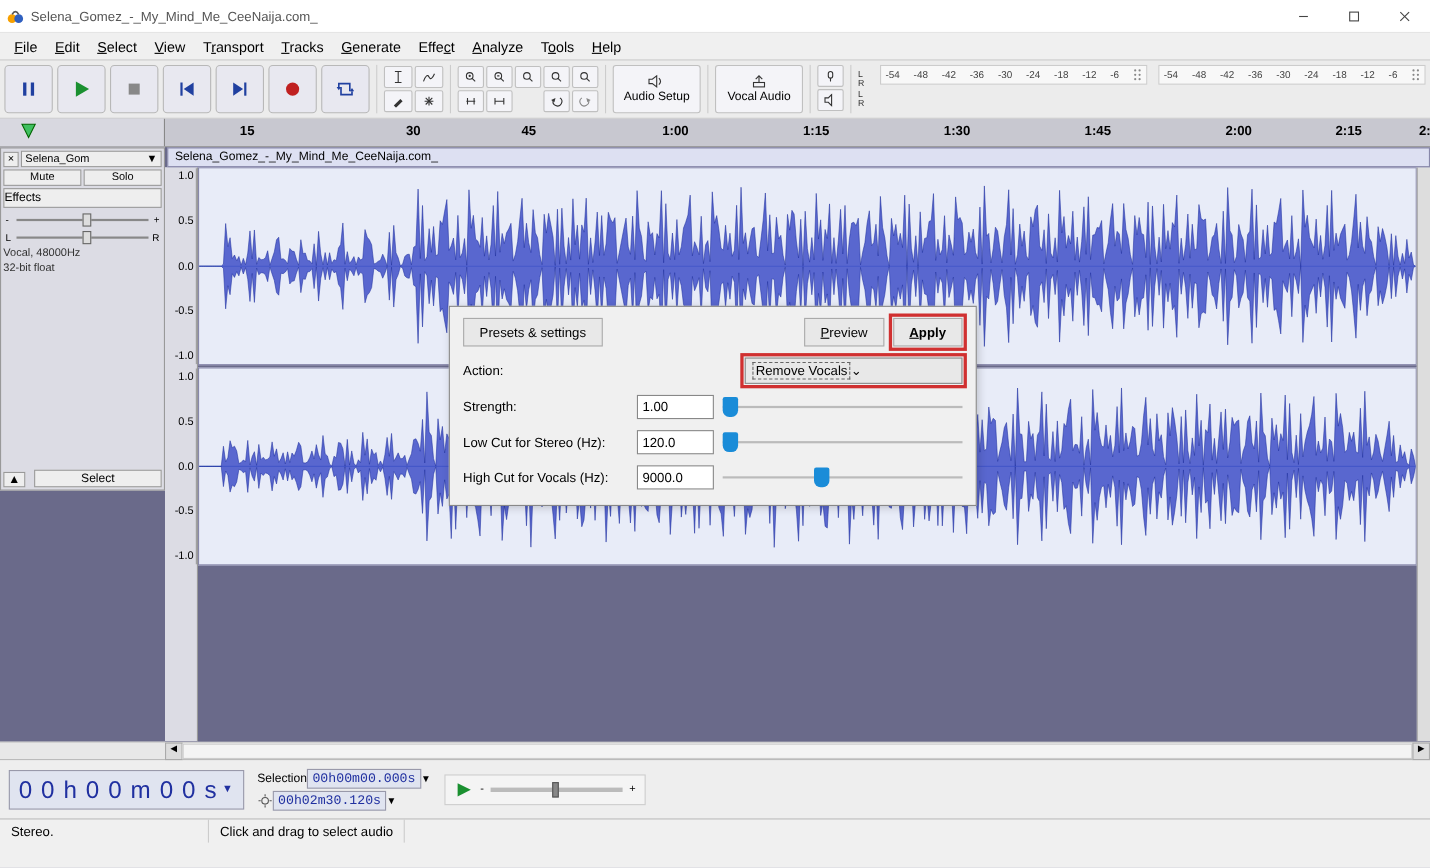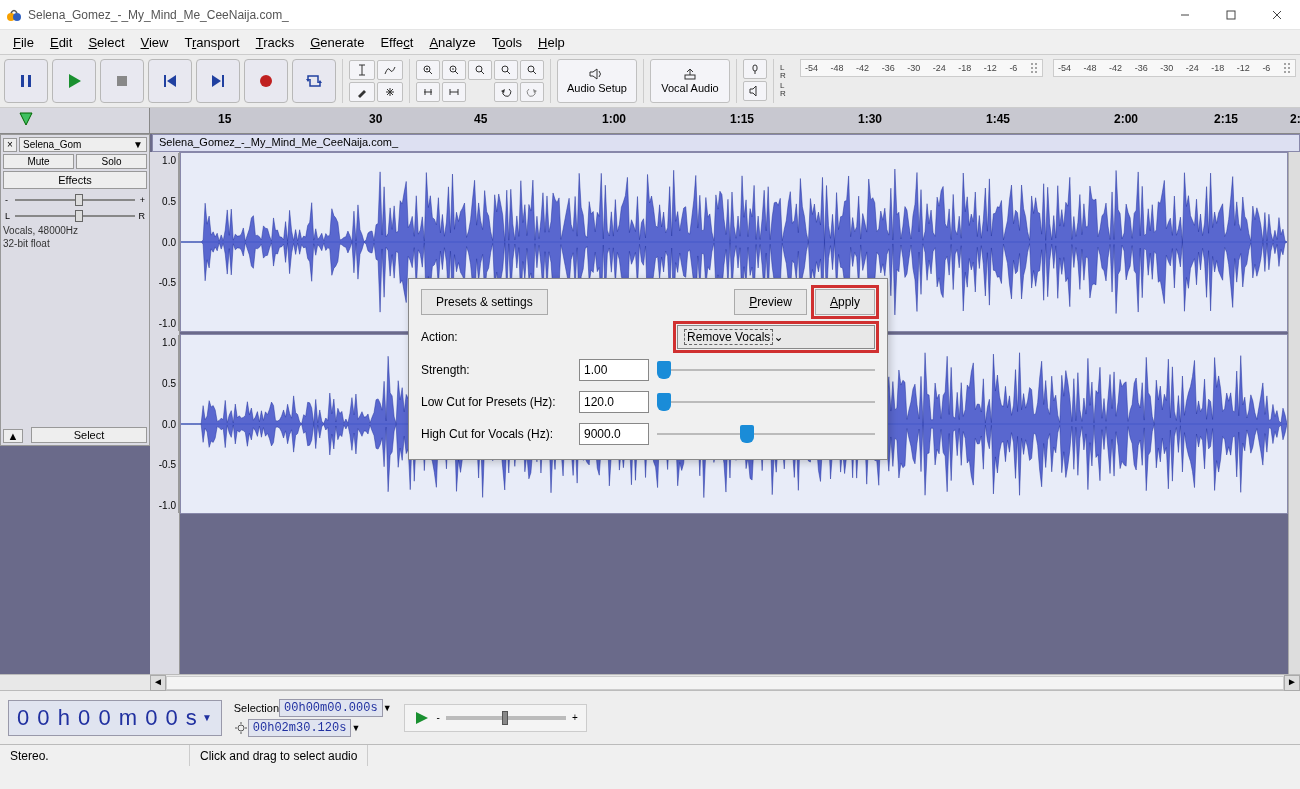--- a/index.html
+++ b/index.html
@@ -41,21 +41,21 @@
 .tl-right .tick { position: absolute; top: 4px; font-size: 12px; font-weight: 600; color: #000; }
 
 
 .trackarea { height: 540px; display: flex; background: #6a6a8a; position: relative; }
 .trackpanel { width: 150px; }
 .trackhead { background: #dcdce4; border: 1px solid #999; padding: 2px; font-size: 11px; }
 .trackhead .row { display: flex; align-items: center; gap: 2px; margin-bottom: 2px; }
 .trackhead .close { width: 14px; height: 14px; border: 1px solid #999; background: #eee; text-align: center; line-height: 12px; font-size: 10px; }
 .trackhead .namebox { flex: 1; border: 1px solid #999; background: #eee; padding: 1px 3px; font-size: 10px; display: flex; justify-content: space-between; }
 .trackhead .halfbtn { flex: 1; border: 1px solid #999; background: #eee; text-align: center; font-size: 10px; padding: 1px 0; }
-.trackhead .fxbtn { width: 100%; border: 1px solid #999; background: #eee; text-align: center; font-size: 11px; padding: 2px 0; margin-bottom: 4px; }
+.trackhead .fxbtn { width: 100%; border: 1px solid #999; background: #eee; font-size: 11px; padding: 2px 0; margin-bottom: 4px; }
 .trackhead .slider { height: 14px; position: relative; margin: 2px 0; display: flex; align-items: center; justify-content: space-between; font-size: 9px; padding: 0 2px; }
 .trackhead .slider .track { position: absolute; left: 12px; right: 12px; height: 2px; background: #888; top: 6px; }
 .trackhead .slider .thumb { position: absolute; width: 8px; height: 12px; background: #ddd; border: 1px solid #666; top: 1px; }
 .trackhead .info { font-size: 10px; color: #333; margin-top: 2px; }
 .trackhead .collapse { width: 20px; height: 14px; border: 1px solid #999; background: #eee; text-align: center; line-height: 12px; margin-top: 20px; display: inline-block; }
 .trackhead .select { flex: 1; border: 1px solid #999; background: #eee; text-align: center; font-size: 11px; padding: 1px; margin-top: 20px; display: inline-block; margin-left: 4px; width: 80px; }
 .trackhead .botrow { display: flex; align-items: flex-end; gap: 4px; margin-top: 158px; }
 
 .wavewrap { flex: 1; position: relative; background: #6a6a8a; overflow: hidden; }
 .wavelabel { position: absolute; top: 0; left: 2px; right: 0; height: 18px; background: #dde0f2; border: 1px solid #88a; font-size: 11px; padding: 1px 6px; z-index: 4; }
@@ -68,21 +68,21 @@
 
 
 .dialog { position: absolute; left: 408px; top: 278px; width: 480px; background: #f0f0f0; border: 1px solid #888; box-shadow: 2px 2px 8px rgba(0,0,0,0.2); z-index: 100; }
 .dialog .dtitle { height: 30px; background: #fff; display: flex; align-items: center; padding: 0 8px; font-size: 12px; }
 .dialog .dtitle .t { flex: 1; }
 .dialog .dtitle .dbtn { width: 30px; height: 30px; display: flex; align-items: center; justify-content: center; color: #444; }
 .dialog .dbody { padding: 10px 12px; }
 .dialog .drow { display: flex; align-items: center; margin-bottom: 10px; gap: 8px; }
 .dialog .drow .lab { width: 150px; font-size: 12px; }
 .dialog button.std { height: 26px; padding: 0 14px; background: #e8e8e8; border: 1px solid #aaa; font-size: 12px; }
-.dialog .applybtn { outline: 3px solid #d03030; outline-offset: 1px; }
+.dialog .applybtn { outline: 3px solid #d03030; outline-offset: 1px; font-weight: bold; }
 .dialog .actionsel { flex: 1; height: 24px; border: 1px solid #888; background: #e8e8e8; display: flex; align-items: center; padding: 0 6px; justify-content: flex-start; outline: 3px solid #d03030; outline-offset: 1px; font-size: 12px; }
 .dialog .actionsel .seltxt { border: 1px dashed #666; padding: 0 2px; }
 .dialog input.num { width: 70px; height: 22px; border: 1px solid #888; padding: 0 4px; font-size: 12px; }
 .dialog .slid { flex: 1; height: 20px; position: relative; }
 .dialog .slid .tr { position: absolute; left: 0; right: 0; top: 9px; height: 2px; background: #bbb; }
 .dialog .slid .th { position: absolute; width: 14px; height: 18px; background: #1a8cd8; border-radius: 2px 2px 6px 6px; top: 1px; }
 
 
 .hscroll { height: 16px; background: #e8e8e8; display: flex; align-items: center; border-top: 1px solid #bbb; }
 .hscroll .arrow { width: 16px; height: 16px; background: #ddd; border: 1px solid #aaa; text-align: center; line-height: 12px; font-size: 10px; }
@@ -406,21 +406,21 @@
           <div class="track"></div>
           <div class="thumb" style="left:50%"></div>
           <span>+</span>
         </div>
       <div class="slider">
           <span>L</span>
           <div class="track"></div>
           <div class="thumb" style="left:50%"></div>
           <span>R</span>
         </div>
-      <div class="info">Vocals, 48000Hz</div>
+      <div class="info">Vocal, 48000Hz</div>
       <div class="info">32-bit float</div>
       <div class="botrow">
         <div class="collapse">▲</div>
         <div class="select">Select</div>
       </div>
     </div>
   </div>
   <div class="wavewrap">
     <div style="position:absolute;left:0;top:18px;bottom:0;width:30px;background:#dcdce4;border-right:1px solid #999;z-index:2"></div>
     <div class="wavelabel">Selena_Gomez_-_My_Mind_Me_CeeNaija.com_</div>
@@ -524,21 +524,21 @@
     </div>
     <div class="drow">
       <div class="lab">Strength:</div>
       <input class="num" value="1.00" style="">
       <div class="slid">
           <div class="tr"></div>
           <div class="th" style="left:0"></div>
         </div>
     </div>
     <div class="drow">
-      <div class="lab">Low Cut for Presets (Hz):</div>
+      <div class="lab">Low Cut for Stereo (Hz):</div>
       <input class="num" value="120.0" style="">
       <div class="slid">
           <div class="tr"></div>
           <div class="th" style="left:0"></div>
         </div>
     </div>
     <div class="drow" style="margin-bottom:4px">
       <div class="lab">High Cut for Vocals (Hz):</div>
       <input class="num" value="9000.0" style="">
       <div class="slid">

